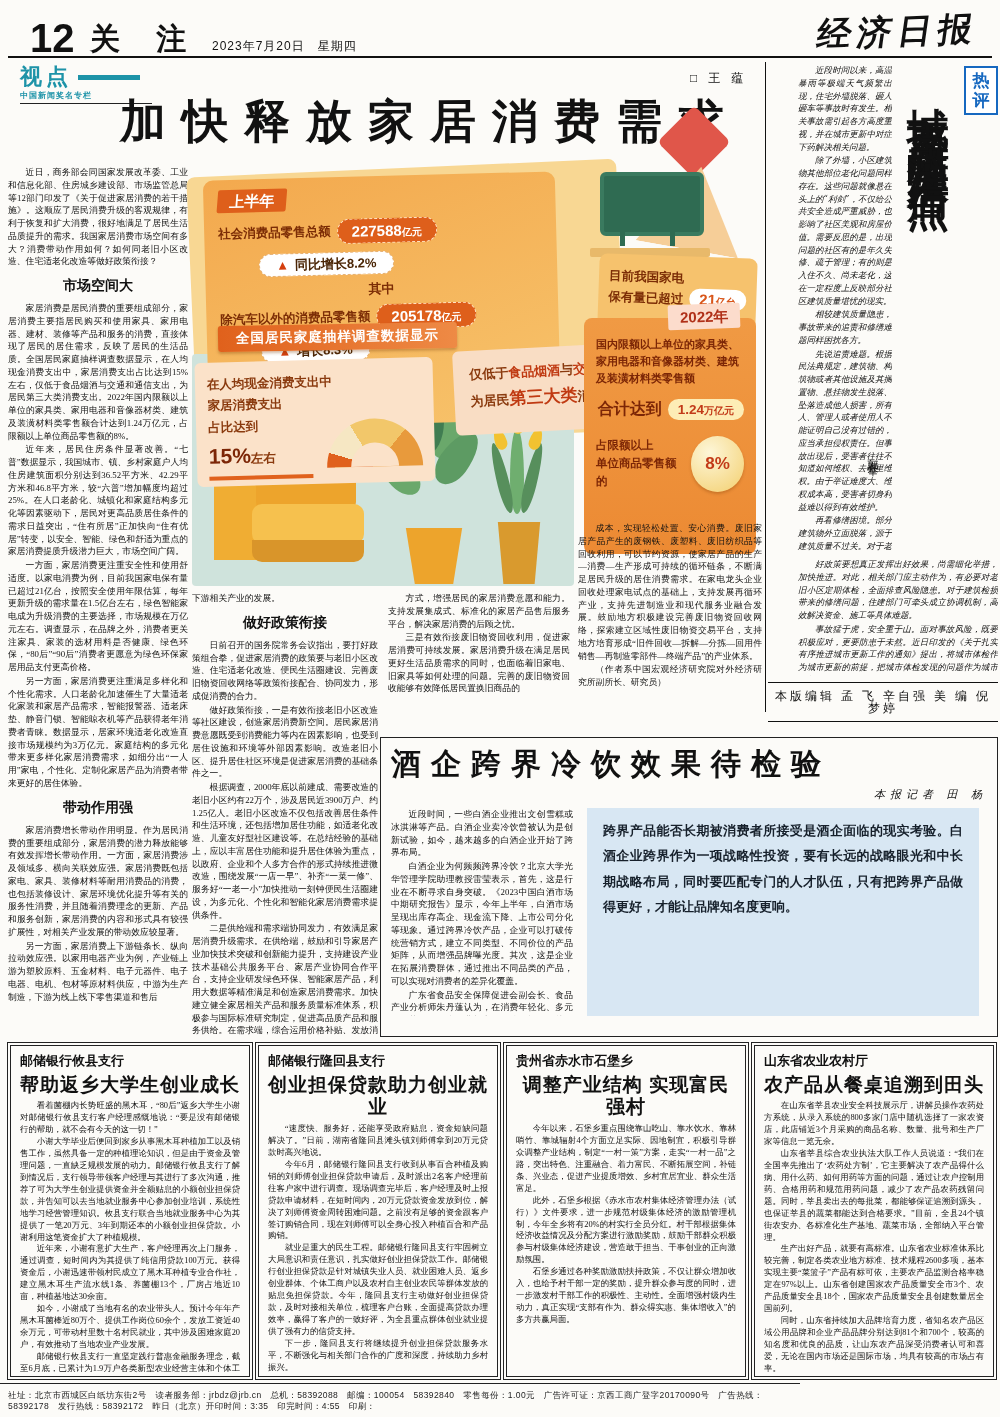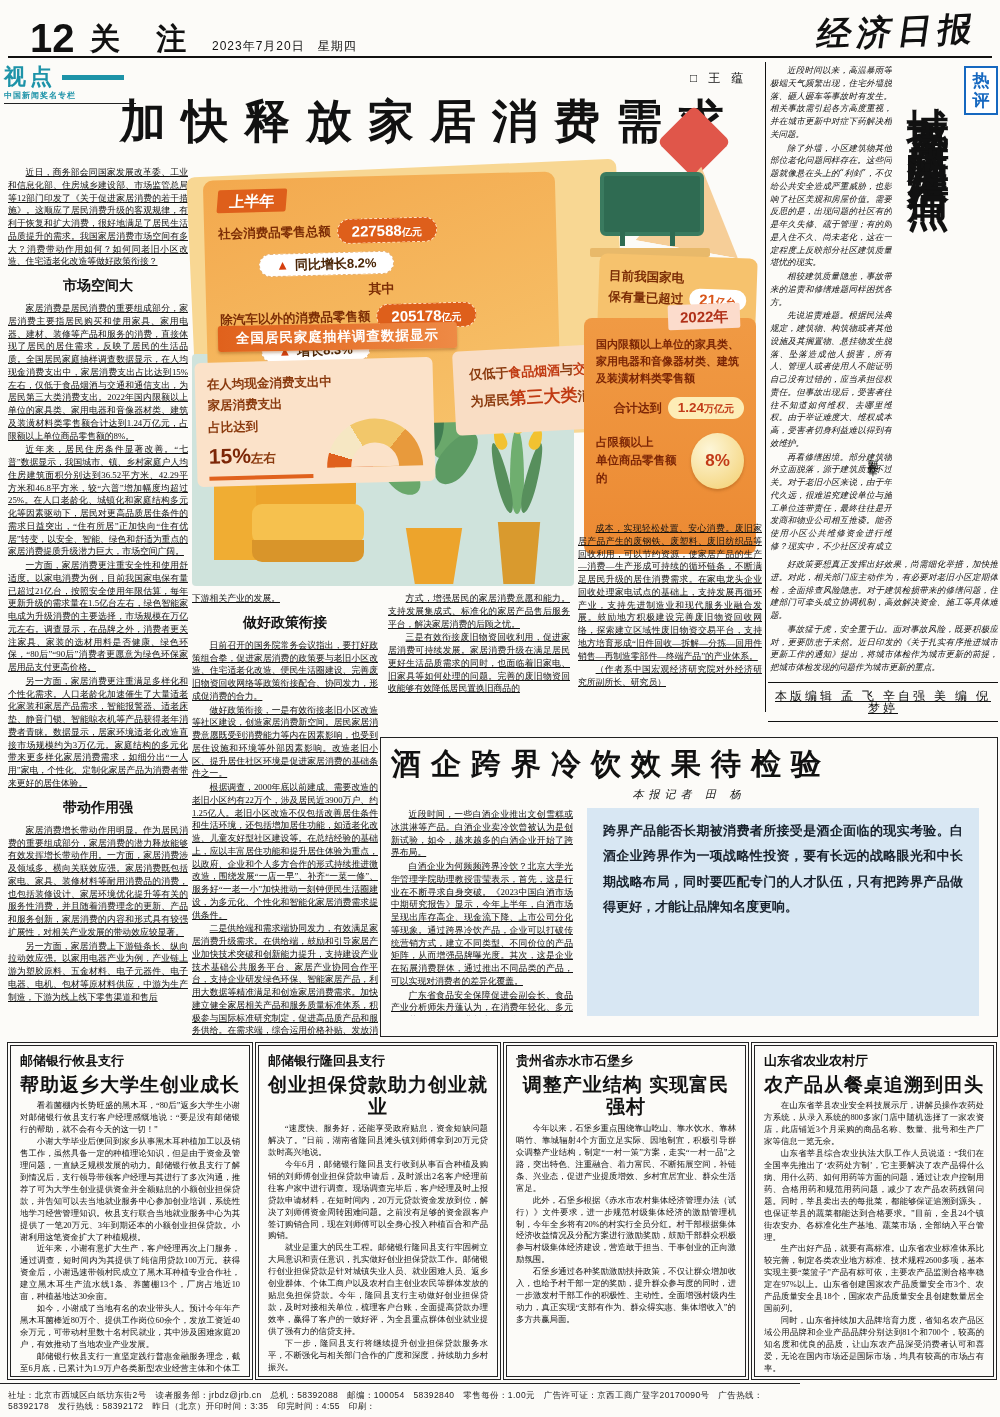--- a/index.html
+++ b/index.html
@@ -18,21 +18,21 @@
   .hrule{background:#111;}
 
   
   .vp-badge{font:900 22px/1 "Liberation Sans",sans-serif;color:#1d93a8;letter-spacing:4px;}
   .vp-bar{display:inline-block;width:62px;height:5px;background:#1d93a8;margin-left:6px;vertical-align:4px;}
   .vp-sub{font:700 8px/1 "Liberation Sans",sans-serif;color:#1d93a8;letter-spacing:1px;margin-top:4px;}
   .vp-line{width:132px;height:1px;background:#222;margin-top:3px;}
   .byline1{font:12px/1 "Liberation Serif",serif;letter-spacing:4px;}
   .headline1{font:900 46px/1.1 "Liberation Sans",sans-serif;letter-spacing:16px;text-align:center;white-space:nowrap;}
   .bodytxt{font:8.8px/1.45 "Liberation Serif",serif;}
-  .bodytxt p{margin-bottom:1px;text-decoration:underline;}
+  .bodytxt p{margin-bottom:1px;}
   .subh{font:800 14px/1.3 "Liberation Sans",sans-serif;text-align:center;margin:8px 0;text-indent:0;}
 
   
   .ig-decor1{left:0;top:0;width:430px;height:272px;background:#f8d793;transform:rotate(-2.5deg);border-radius:8px;}
   .ig-teal{left:0;top:186px;width:382px;height:232px;background:#cfe3dc;border-radius:4px;}
   .ig-panel1{left:14px;top:8px;width:352px;height:248px;background:linear-gradient(160deg,#f3a94e,#f7c36b);
              transform:rotate(-1.5deg);border-radius:10px;padding:10px 14px;box-sizing:border-box;}
   .ig-tag{display:inline-block;background:#de5f1b;color:#fff;font:800 15px/1 "Liberation Sans",sans-serif;
           padding:4px 12px;transform:skewX(-6deg);border-radius:2px;}
   .ig-row{display:flex;align-items:center;gap:6px;margin-top:9px;}
@@ -83,32 +83,32 @@
   .leaf{position:absolute;background:#5d9b63;border-radius:50% 50% 50% 50%/60% 60% 40% 40%;}
   .pot1{position:absolute;left:18px;bottom:0;width:64px;height:56px;background:#eda42c;clip-path:polygon(6% 0,94% 0,80% 100%,20% 100%);}
   .pot2{position:absolute;left:8px;bottom:0;width:46px;height:62px;background:#d99a2e;clip-path:polygon(4% 0,96% 0,84% 100%,16% 100%);}
   .flower{position:absolute;width:12px;height:22px;background:#f2c230;border-radius:50% 50% 50% 50%/70% 70% 30% 30%;}
   .lamp-d{left:668px;top:116px;width:52px;height:52px;background:#e0564a;transform:rotate(45deg);border-radius:6px;}
   .lamp-c{left:642px;top:166px;width:104px;height:84px;background:#f6cb92;clip-path:polygon(50% 0,100% 100%,0 100%);transform:rotate(10deg);opacity:.95;}
 
   
   .a2-box{left:380px;top:737px;width:618px;height:300px;border:1px solid #222;box-sizing:border-box;padding:8px 10px;background:#fcfbf8;}
   .a2-title{font:900 30px/1.2 "Liberation Serif",serif;letter-spacing:10px;text-align:left;}
-  .a2-byline{font:italic 11px/1 "DejaVu Serif",serif;text-align:center;letter-spacing:5px;margin-top:7px;}
+  .a2-byline{font:italic 11px/1 "DejaVu Serif",serif;text-align:right;letter-spacing:5px;margin-top:7px;}
   .a2-quote{background:#d8e7f3;padding:10px 16px;font:800 13px/1.95 "Liberation Sans",sans-serif;text-align:justify;color:#16202b;}
 
   
   .c-badge{width:30px;border:2px solid #1668c0;color:#1668c0;font:900 17px/1.15 "Liberation Sans",sans-serif;
            text-align:center;padding:3px 0;background:#fff;letter-spacing:0;}
   .c-title{writing-mode:vertical-rl;font:900 42px/1.45 "Liberation Serif",serif;letter-spacing:8px;}
   .c-author{writing-mode:vertical-rl;font:11px/1.4 "DejaVu Serif",serif;letter-spacing:3px;}
   .c-body{font:italic 8.5px/1.5 "DejaVu Serif",serif;}
-  .c-body p{margin-bottom:1px;}
+  .c-body p{margin-bottom:1px;margin-left:28px;}
   .ed-row{border-top:1px solid #111;border-bottom:1px solid #111;font:12px/1 "Liberation Serif",serif;
-          text-align:center;padding:7px 0;letter-spacing:3px;text-decoration:underline;}
+          text-align:center;padding:7px 0;letter-spacing:3px;}
 
   
   .ad{position:absolute;top:1045px;width:240px;height:332px;border:1px solid #222;outline:1px solid #222;outline-offset:2px;
       box-sizing:border-box;padding:7px 9px;background:#fcfbf8;overflow:hidden;}
   .ad-org{font:800 13px/1.2 "Liberation Sans",sans-serif;}
   .ad-title{font:900 19px/1.2 "Liberation Sans",sans-serif;text-align:center;margin:5px 0 4px;letter-spacing:1px;}
   .ad-body{font:8.4px/1.42 "Liberation Serif",serif;text-align:justify;}
   .ad-src{font:italic 8.6px/1.4 "DejaVu Serif",serif;text-align:right;margin-top:2px;}
 
   
@@ -122,21 +122,21 @@
 <div id="page">
 
   <div class="abs pagenum" style="left:30px;top:18px">12</div>
   <div class="abs secname" style="left:90px;top:24px">关 注</div>
   <div class="abs dateline" style="left:212px;top:40px">
     <span>2023年7月20日</span>　<span>星期四</span>
   </div>
   <div class="abs masthead" style="right:22px;top:14px">经济日报</div>
   <div class="abs hrule" style="left:8px;top:56px;width:984px;height:2px"></div>
 
-  <div class="abs" style="left:4px;top:66px">
+  <div class="abs" style="left:20px;top:66px">
     <span class="vp-badge">视点</span><span class="vp-bar"></span>
     <div class="vp-sub">中国新闻奖名专栏</div>
     <div class="vp-line"></div>
   </div>
   <div class="abs byline1" style="left:690px;top:72px">□ 王 蕴</div>
   <div class="abs headline1" style="left:110px;top:96px;width:640px">加快释放家居消费需求</div>
   <div class="abs lamp-d"></div>
   <div class="abs lamp-c"></div>
 
   <div class="abs bodytxt jt clip" style="left:8px;top:166px;width:180px;height:871px">
@@ -225,21 +225,21 @@
 
     <div class="abs ig-rank">
       <div><span>仅低于</span><b>食品烟酒</b><span>与</span><b>交通和通信</b><span>支出</span></div>
       <div><span>为居民</span><span class="big">第三大类</span><span>消费支出</span></div>
     </div>
 
     <div class="abs ig-2022">
       <div class="tag2022">2022年</div>
       <div class="desc">国内限额以上单位的家具类、家用电器和音像器材类、建筑及装潢材料类零售额</div>
       <div style="display:flex;align-items:center;gap:6px;margin-top:10px;justify-content:flex-end">
-        <span class="desc" style="font-size:12px">合计达到</span>
+        <span class="desc" style="font-size:16px">合计达到</span>
         <span class="pill-cream"><span>1.24</span><span style="font-size:10px">万亿元</span></span>
       </div>
       <div style="display:flex;align-items:center;gap:8px;margin-top:14px">
         <div class="desc" style="font-size:11.5px">
           <div>占限额以上</div>
           <div>单位商品零售额的</div>
         </div>
         <div class="circle8">8%</div>
       </div>
     </div>

